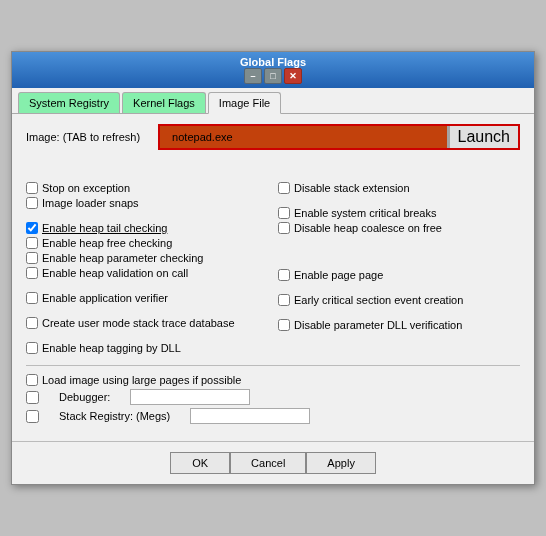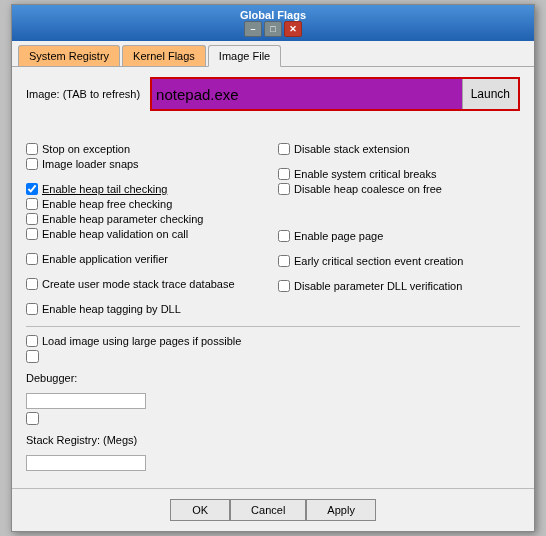--- a/index.html
+++ b/index.html
@@ -54,65 +54,65 @@
       display: flex;
       background: #f0f0f0;
       border-bottom: 1px solid #aaa;
       padding: 4px 6px 0;
       gap: 2px;
     }
     .tab {
       padding: 4px 10px;
       border: 1px solid #aaa;
       border-bottom: none;
-      background: #fdba74;
+      background: #86efac;
       cursor: pointer;
       font-size: 11px;
       border-radius: 3px 3px 0 0;
     }
     .tab.active {
       background: #f0f0f0;
       border-bottom: 1px solid #f0f0f0;
       margin-bottom: -1px;
       font-weight: normal;
     }
     .content {
       padding: 10px 14px;
     }
     .image-row {
       display: flex;
       align-items: center;
       margin-bottom: 8px;
-      gap: 10px;
+      gap: 18px;
     }
     .image-label {
       font-size: 11px;
       white-space: nowrap;
     }
     .image-input-wrapper {
       display: flex;
       flex: 1;
       border: 2px solid #cc0000;
       background: white;
     }
     .image-input {
       flex: 1;
       border: none;
       outline: none;
-      padding: 2px 4px;
-      font-size: 15px;
-      background: #a21caf;
+      padding: 2px 12px;
+      font-size: 11px;
+      background: #c2410c;
     }
     .launch-btn {
-      padding: 8px 8px;
+      padding: 2px 8px;
       border: none;
       background: #e0e0e0;
       cursor: pointer;
-      font-size: 12px;
-      border-left: 1px solid #a3a3a3;
+      font-size: 16px;
+      border-left: 3px solid #a3a3a3;
     }
     .two-col {
       display: flex;
       gap: 0;
     }
     .col {
       flex: 1;
       margin-top: 24px;
     }
     .checkbox-item {
@@ -131,25 +131,24 @@
     .section-gap {
       height: 10px;
     }
     .separator {
       border: none;
       border-top: 1px solid #bbb;
       margin: 8px 0;
     }
     .input-row {
       display: flex;
-      align-items: flex-start;
+      align-items: center;
       margin-bottom: 3px;
-      gap: 9px;
-      font-size: 11px;
-      flex-direction: column;
+      gap: 20px;
+      font-size: 11px;
     }
     .input-row input[type="text"] {
       width: 120px;
       border: 1px solid #aaa;
       padding: 1px 3px;
       font-size: 11px;
       background: white;
     }
     .footer {
       display: flex;

